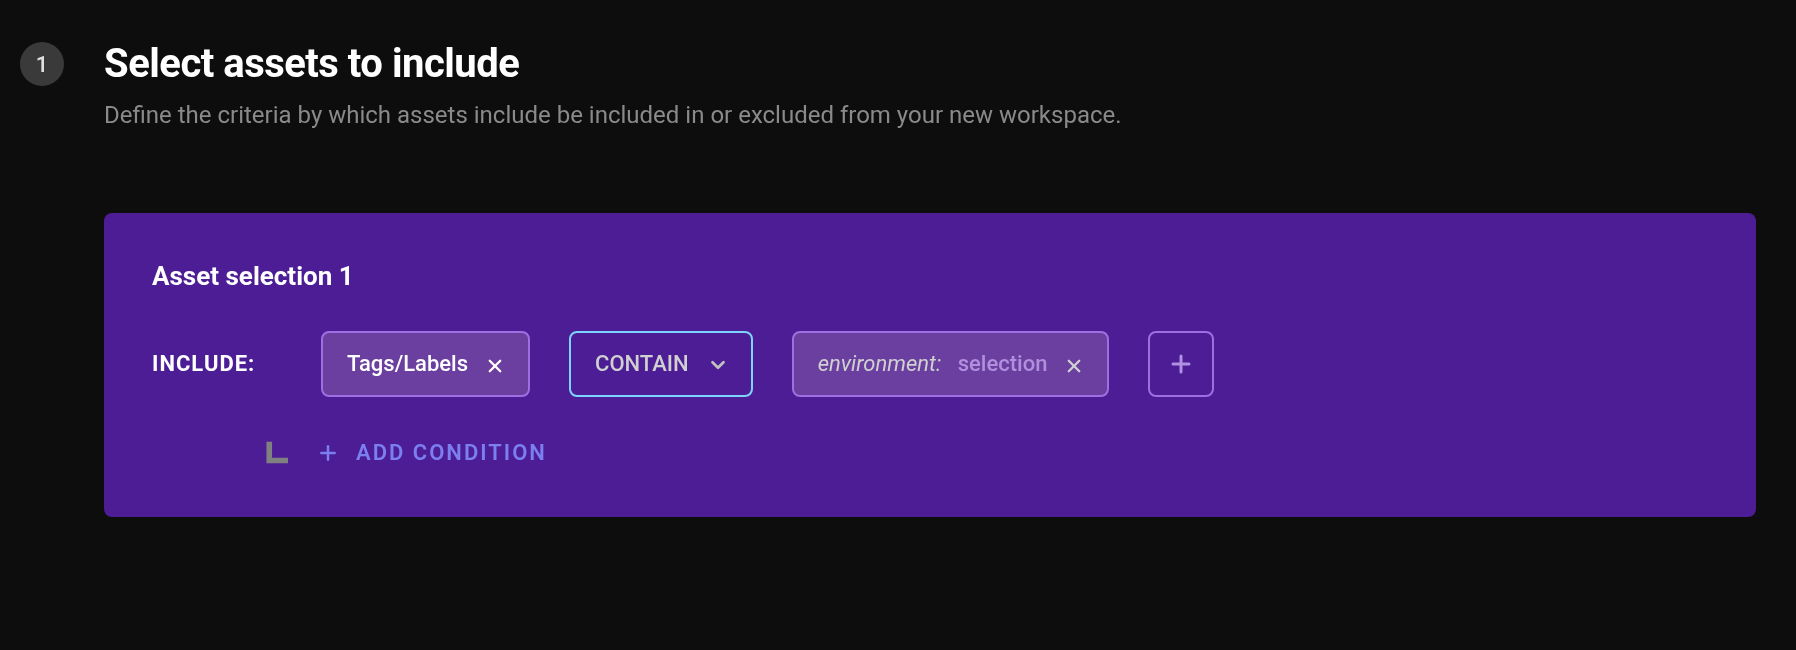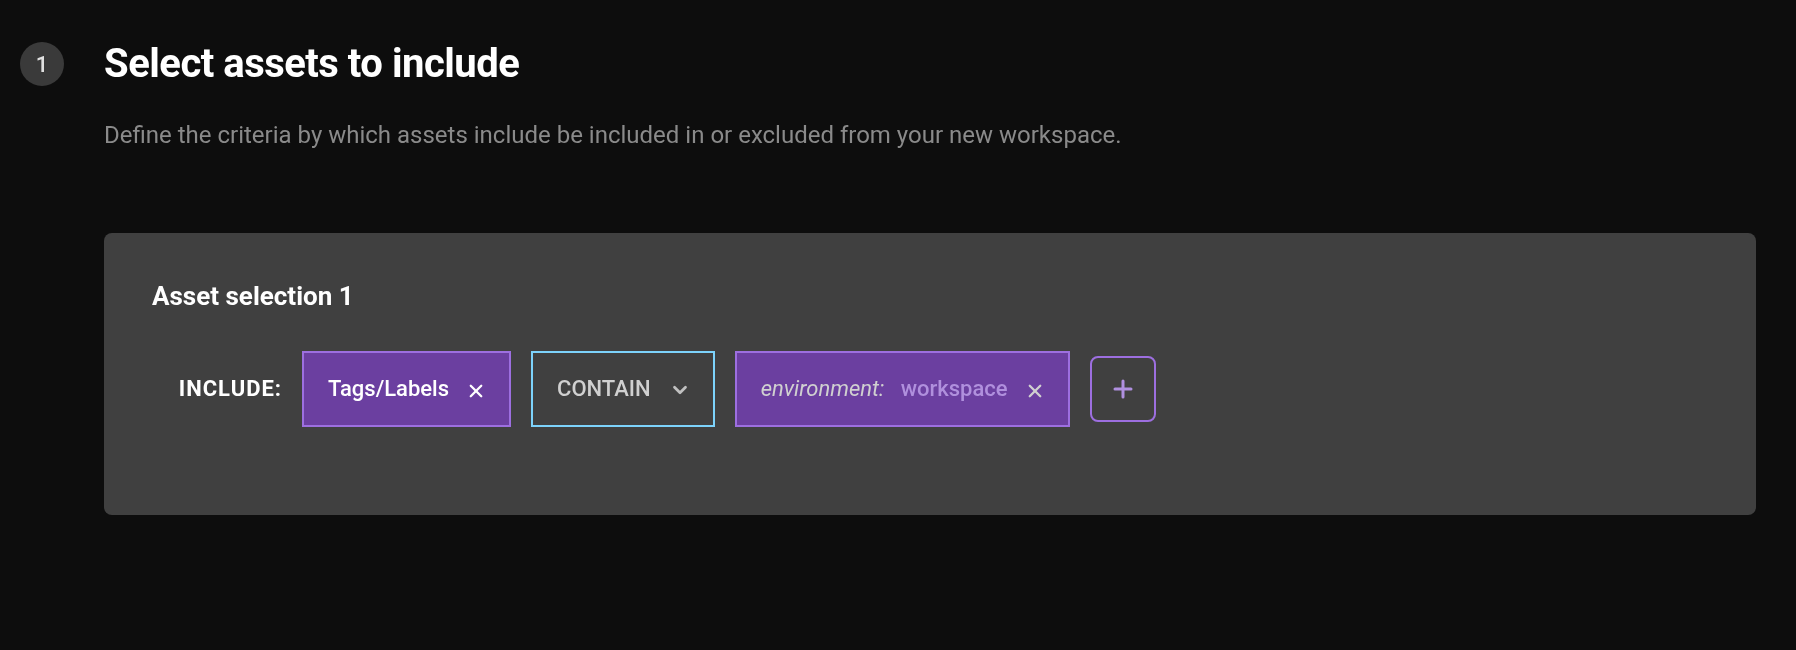--- a/index.html
+++ b/index.html
@@ -35,61 +35,60 @@
       margin-top: 2px;
     }
     .content {
       flex: 1;
       padding-right: 40px;
     }
     .title {
       font-size: 40px;
       font-weight: 700;
       color: #fff;
-      margin-bottom: 32px;
+      margin-bottom: 12px;
       letter-spacing: -0.5px;
     }
     .subtitle {
       font-size: 24px;
       color: #8a8a8a;
       margin-bottom: 80px;
       line-height: 1.4;
     }
     .panel {
-      background: #404040;
+      background: #4c1d95;
       border-radius: 8px;
       padding: 48px 48px 48px 48px;
       width: 100%;
     }
     .panel-title {
       font-size: 26px;
       font-weight: 700;
       color: #fff;
       margin-bottom: 40px;
     }
     .condition-row {
       display: flex;
       align-items: center;
-      gap: 20px;
+      gap: 39px;
       margin-bottom: 40px;
       flex-wrap: nowrap;
-      text-align: right;
     }
     .condition-label {
       font-size: 22px;
       font-weight: 700;
       color: #fff;
       letter-spacing: 1px;
       min-width: 130px;
     }
     .chip {
       display: inline-flex;
       align-items: center;
-      height: 76px;
-      border-radius: 0;
+      height: 66px;
+      border-radius: 8px;
       padding: 16px 24px;
       font-size: 22px;
       gap: 18px;
     }
     .chip-purple-filled {
       background: #6b3fa0;
       border: 2px solid #9d6fe0;
       color: #fff;
     }
     .chip-purple-outline {
@@ -198,35 +197,51 @@
             <svg viewBox="0 0 24 24" width="22" height="22" fill="none" stroke="#c0c0c0" stroke-width="3" stroke-linecap="round" stroke-linejoin="round">
               <polyline points="6 9 12 15 18 9"></polyline>
             </svg>
           </span>
         </div>
 
         <div class="chip chip-purple-outline">
           <span>
             <span class="chip-value-key">environment:</span>
             <span>&nbsp;</span>
-            <span class="chip-value-val">workspace</span>
+            <span class="chip-value-val">selection</span>
           </span>
           <span class="close-icon">
             <svg viewBox="0 0 24 24" width="18" height="18" fill="none" stroke="#d0d0d0" stroke-width="3" stroke-linecap="round">
               <line x1="5" y1="5" x2="19" y2="19"></line>
               <line x1="19" y1="5" x2="5" y2="19"></line>
             </svg>
           </span>
         </div>
 
         <div class="plus-btn">
           <span class="plus-icon">
             <svg viewBox="0 0 24 24" width="24" height="24" fill="none" stroke="#b090e0" stroke-width="3" stroke-linecap="round">
               <line x1="12" y1="4" x2="12" y2="20"></line>
               <line x1="4" y1="12" x2="20" y2="12"></line>
             </svg>
           </span>
         </div>
       </div>
 
+      <div class="add-condition-row">
+        <span class="corner-icon">
+          <svg viewBox="0 0 24 24" width="30" height="30" fill="none" stroke="#808080" stroke-width="4.5" stroke-linecap="butt">
+            <polyline points="5 3 5 18 20 18"></polyline>
+          </svg>
+        </span>
+        <div class="add-condition-btn">
+          <span class="add-plus-icon">
+            <svg viewBox="0 0 24 24" width="20" height="20" fill="none" stroke="#7b7ff0" stroke-width="3" stroke-linecap="round">
+              <line x1="12" y1="4" x2="12" y2="20"></line>
+              <line x1="4" y1="12" x2="20" y2="12"></line>
+            </svg>
+          </span>
+          <span>ADD CONDITION</span>
+        </div>
+      </div>
     </div>
   </div>
 </div>
 
 </body></html>

